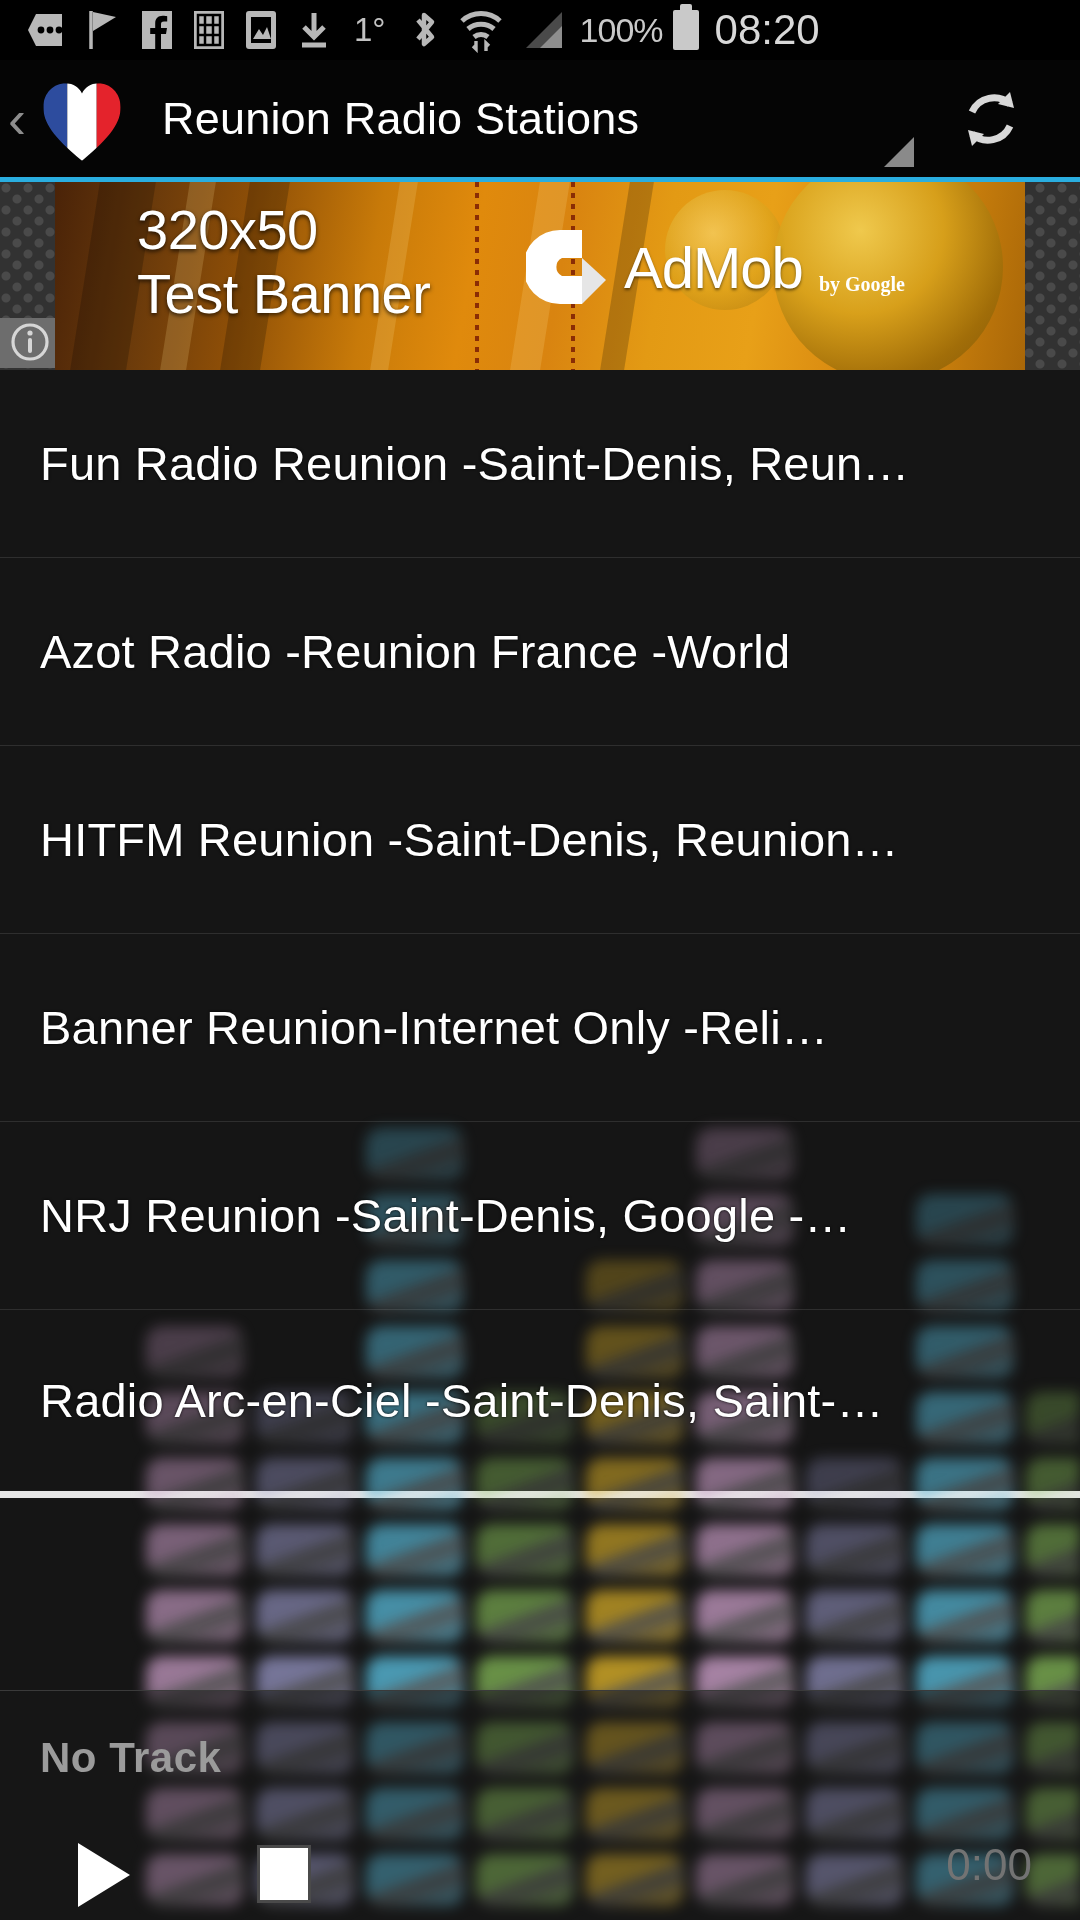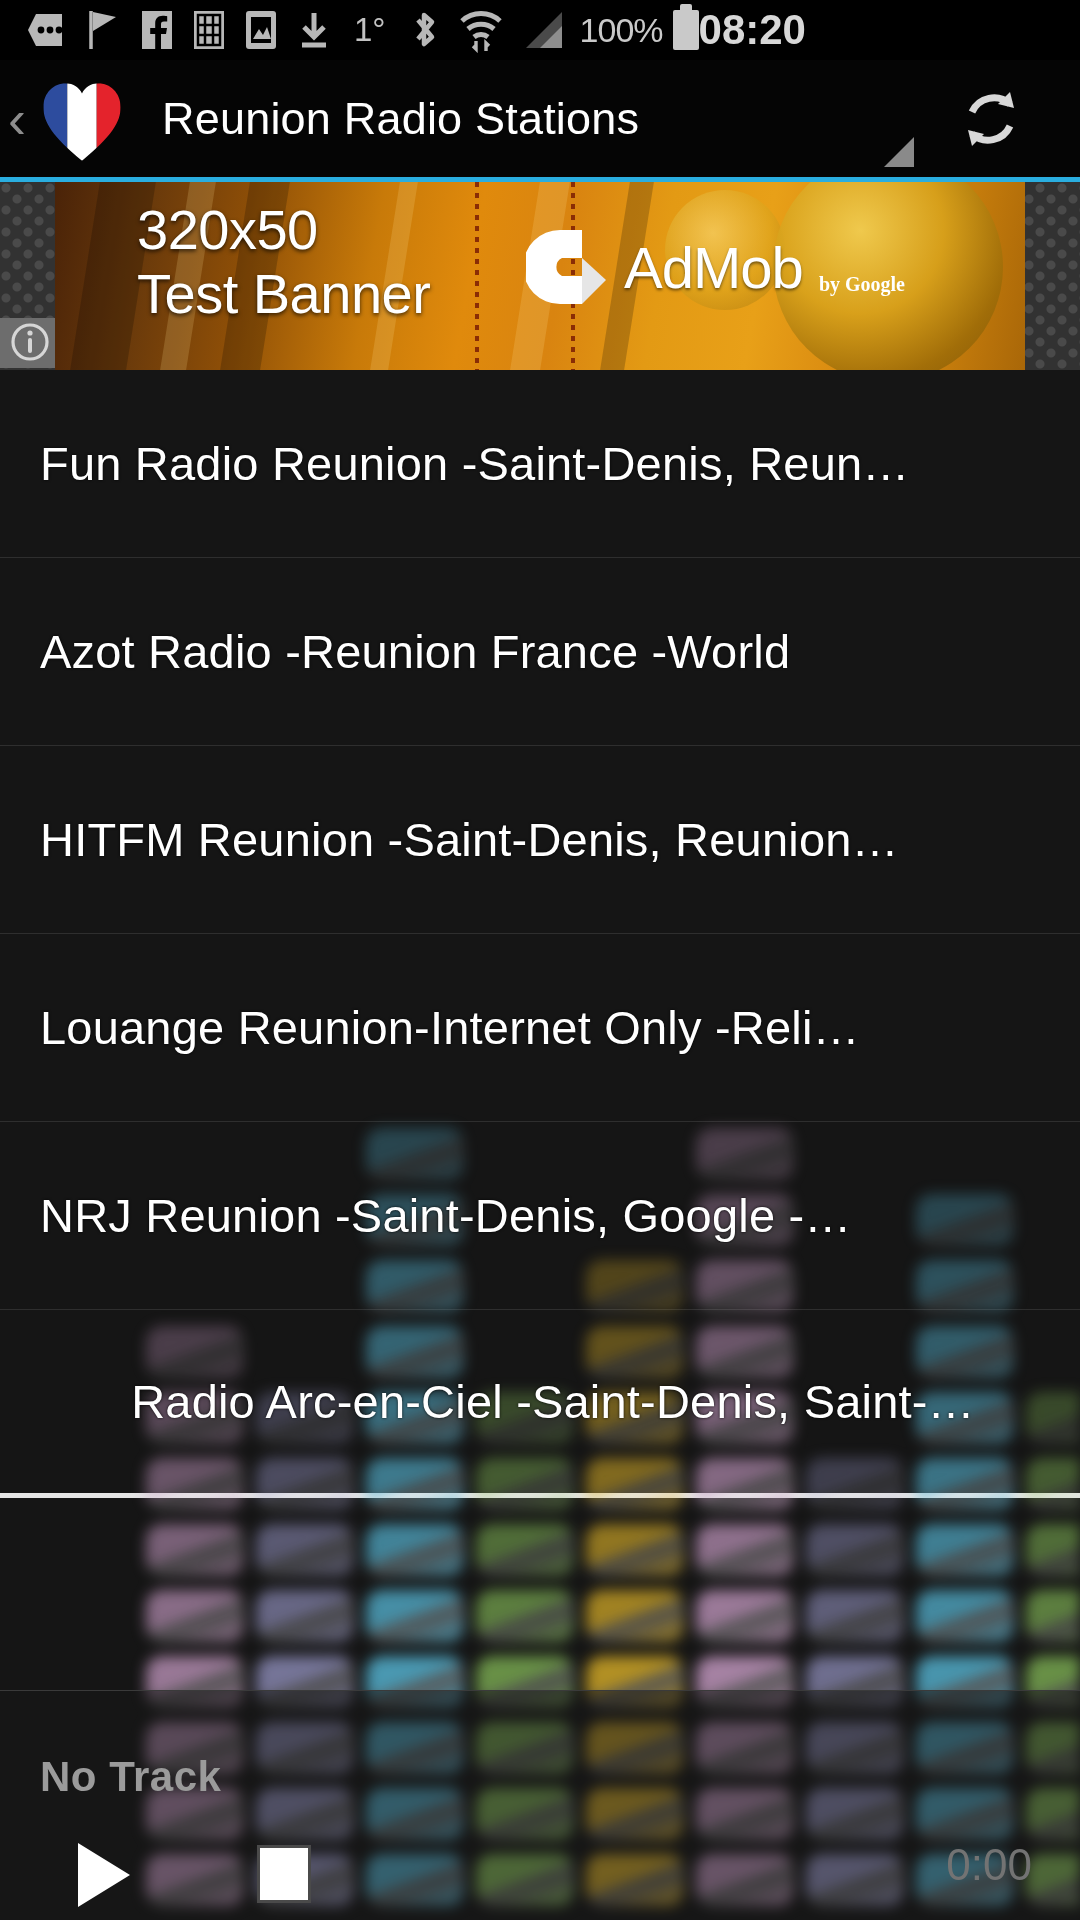--- a/index.html
+++ b/index.html
@@ -13,21 +13,21 @@
     position:absolute; top:0; left:0; width:1080px; height:60px;
     background:#000; display:flex; align-items:center; gap:0px; padding-left:22px;
   }
   .sb-ico { color:#b8b8b8; fill:#b8b8b8; display:flex; align-items:center; justify-content:center; }
   .sb-gap { width:18px; }
   .sb-pct {
     color:#c9c9c9; font-size:34px; letter-spacing:-1px; margin-left:14px;
     font-family:"Liberation Sans", sans-serif;
   }
   .sb-clock {
-    color:#d8d8d8; font-size:42px; letter-spacing:0px; font-weight:700;
+    color:#d8d8d8; font-size:42px; letter-spacing:0px; margin-left:16px; font-weight:400;
   }
   .sb-batt {
     width:26px; height:40px; margin-left:10px; background:#c9c9c9; border-radius:2px; position:relative;
   }
   .sb-batt:before { content:""; position:absolute; top:-6px; left:7px; width:12px; height:6px; background:#c9c9c9; border-radius:2px 2px 0 0;}
   .sb-temp { color:#c2c2c2; font-size:33px; margin:0 4px; }
 
   
   .appbar {
     position:absolute; top:60px; left:0; width:1080px; height:117px;
@@ -115,21 +115,21 @@
 
   
   .list {
     position:absolute; top:370px; left:0; width:1080px; height:1320px;
     background:#151515;
   }
   .row {
     position:relative; height:188px; border-bottom:1px solid #2e2e2e;
     display:flex; align-items:center; padding-left:40px; padding-right:14px;
   }
-  .row:last-child { border-bottom:5px solid #e5e5e5;justify-content:center; }
+  .row:last-child { border-bottom:7px solid #e5e5e5; }
   .row-label {
     color:#ffffff; font-size:47px; font-weight:400; letter-spacing:0.2px;
     white-space:nowrap; overflow:hidden; position:relative; z-index:3;
     text-shadow:0 0 3px rgba(0,0,0,.9);
   }
 
   
   .eq {
     position:absolute; top:790px; left:0; width:1080px; height:1130px;
     z-index:2; pointer-events:none; filter:blur(7px); overflow:hidden;
@@ -141,21 +141,20 @@
 
   
   .player {
     position:absolute; top:1690px; left:0; width:1080px; height:230px;
     background:rgba(26,26,26,0.55); z-index:4;
   }
   .player-line { position:absolute; top:0; left:0; width:1080px; height:1px; background:#3a3a3a; }
   .notrack {
     position:absolute; left:40px; top:44px; color:#9b9b9b; font-size:42px; font-weight:700;
     letter-spacing:0.5px;
-    margin-top:19px;
   }
   .play-btn {
     position:absolute; left:78px; top:153px; width:0; height:0;
     border-top:32px solid transparent; border-bottom:32px solid transparent;
     border-left:52px solid #ffffff;
   }
   .stop-btn {
     position:absolute; left:257px; top:155px; width:54px; height:58px;
     background:#ffffff; border:3px solid #4a4a4a;
   }
@@ -335,21 +334,21 @@
     <div class="row">
       <span class="row-label">Fun Radio Reunion -Saint-Denis, Reun…</span>
     </div>
     <div class="row">
       <span class="row-label">Azot Radio  -Reunion France -World</span>
     </div>
     <div class="row">
       <span class="row-label">HITFM Reunion -Saint-Denis, Reunion…</span>
     </div>
     <div class="row">
-      <span class="row-label">Louange Reunion-Internet Only -Reli…</span>
+      <span class="row-label">Banner Reunion-Internet Only -Reli…</span>
     </div>
     <div class="row">
       <span class="row-label">NRJ Reunion -Saint-Denis, Google -…</span>
     </div>
     <div class="row">
       <span class="row-label">Radio Arc-en-Ciel -Saint-Denis, Saint-…</span>
     </div>
   </div>
 
   <div class="eq" id="eq">

